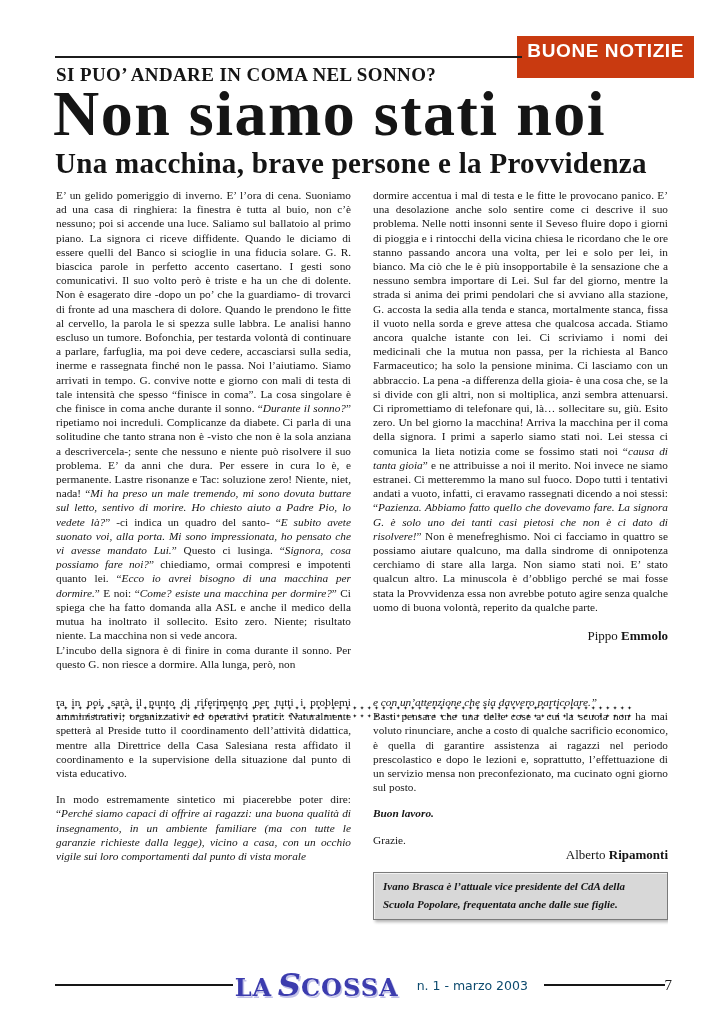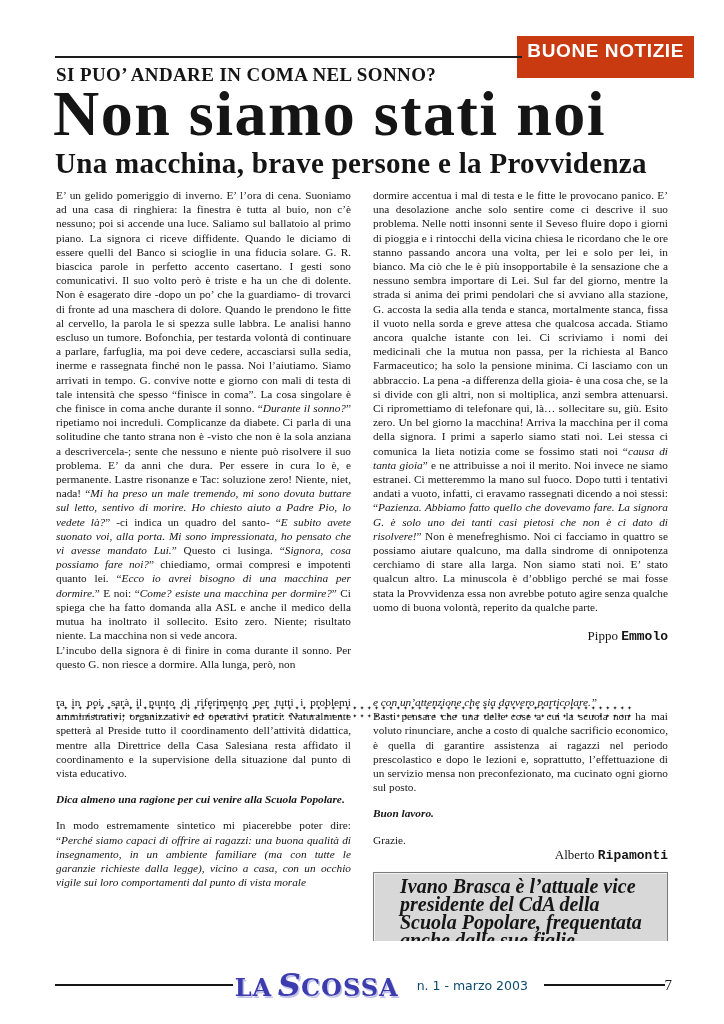--- a/index.html
+++ b/index.html
@@ -15,33 +15,33 @@
   .title { position:absolute; top:83px; left:53px; font-weight:bold; font-size:64px; line-height:62px; letter-spacing:1.5px; white-space:nowrap; }
   .subtitle { position:absolute; top:147px; left:55px; font-weight:bold; font-size:29px; letter-spacing:0.3px; white-space:nowrap; }
 
   .columns { position:absolute; left:56px; width:612px; display:flex; gap:22px; }
   .col { width:295px; }
   .columns1 { top:188px; height:516px; overflow:hidden; }
   .columns2 { top:695px; height:246px; overflow:hidden; }
 
   .body-p { font-size:11.3px; line-height:14.2px; text-align:justify; }
   .seg-i { font-style:italic; }
-  .seg-b { font-weight:bold;font-family:Liberation Mono, monospace; }
+  .seg-b { font-weight:bold; }
   .seg-bi { font-weight:bold; font-style:italic; }
   .mt { margin-top:12px; }
 
   .byline { margin-top:14px; text-align:right; font-size:13px; }
 
   .divider { position:absolute; top:704px; left:56px; width:612px; height:17px; overflow:hidden; }
   .divider-row { font-family:"DejaVu Sans", sans-serif; font-size:6px; line-height:7.5px;
     letter-spacing:2.2px; white-space:nowrap; color:#1a1a1a; }
 
   .note-box { margin-top:9px; background:#d8d8d8; border:1px solid #7a7a7a;
     box-shadow: inset 1px 1px 0 #f2f2f2, 2px 2px 3px rgba(0,0,0,0.30);
-    padding:4px 9px 6px 26px; font-size:20px; line-height:18px; font-weight:bold; font-style:italic; }
+    padding:4px 9px 6px 9px; font-size:11px; line-height:18px; font-weight:bold; font-style:italic; }
 
   .footer { position:absolute; top:972px; left:55px; width:617px; height:26px; display:flex; align-items:center; }
   .frule { height:2px; background:#161616; }
   .frule1 { width:196px; }
   .frule2 { width:133px; margin-left:16px; }
   .logo { white-space:nowrap; font-family:"DejaVu Serif", serif; font-weight:bold;
     letter-spacing:1px; margin-left:2px; text-shadow:1.5px 1.5px 0 rgba(80,80,190,0.35); }
   .logo-la, .logo-rest { font-size:24px; }
   .logo-s { font-size:32px; font-style:italic; margin:0 -1px; }
   .issue { font-family:"DejaVu Sans", sans-serif; font-size:12.5px; margin-left:18px; color:#0c4a6e; white-space:nowrap; }
@@ -70,21 +70,20 @@
   </div>
 
   <div class="divider">
     <div class="divider-row">✦✦✦✦✦✦✦✦✦✦✦✦✦✦✦✦✦✦✦✦✦✦✦✦✦✦✦✦✦✦✦✦✦✦✦✦✦✦✦✦✦✦✦✦✦✦✦✦✦✦✦✦✦✦✦✦✦✦✦✦✦✦✦✦✦✦✦✦✦✦✦✦✦✦✦✦✦✦✦✦</div>
     <div class="divider-row">✦✦✦✦✦✦✦✦✦✦✦✦✦✦✦✦✦✦✦✦✦✦✦✦✦✦✦✦✦✦✦✦✦✦✦✦✦✦✦✦✦✦✦✦✦✦✦✦✦✦✦✦✦✦✦✦✦✦✦✦✦✦✦✦✦✦✦✦✦✦✦✦✦✦✦✦✦✦✦✦</div>
   </div>
 
   <div class="columns columns2">
     <div class="col">
       <p class="body-p">ra in poi, sarà il punto di riferimento per tutti i problemi amministrativi, organizzativi ed operativi pratici. Naturalmente spetterà al Preside tutto il coordinamento dell’attività didattica, mentre alla Direttrice della Casa Salesiana resta affidato il coordinamento e la supervisione della situazione dal punto di vista educativo.</p>
-      <p class="body-p seg-bi mt">Dica almeno una ragione per cui venire alla Scuola Popolare.</p>
       <p class="body-p mt"><span>In modo estremamente sintetico mi piacerebbe poter dire: “</span><span class="seg-i">Perché siamo capaci di offrire ai ragazzi: una buona qualità di insegnamento, in un ambiente familiare (ma con tutte le garanzie richieste dalla legge), vicino a casa, con un occhio vigile sui loro comportamenti dal punto di vista morale</span></p>
     </div>
     <div class="col">
       <p class="body-p seg-i">e con un’attenzione che sia davvero particolare.”</p>
       <p class="body-p">Basti pensare che una delle cose a cui la scuola non ha mai voluto rinunciare, anche a costo di qualche sacrificio economico, è quella di garantire assistenza ai ragazzi nel periodo prescolastico e dopo le lezioni e, soprattutto, l’effettuazione di un servizio mensa non preconfezionato, ma cucinato ogni giorno sul posto.</p>
       <p class="body-p seg-bi mt">Buon lavoro.</p>
       <p class="body-p mt">Grazie.</p>
       <p class="byline" style="margin-top:0;"><span>Alberto </span><span class="seg-b">Ripamonti</span></p>
       <div class="note-box">Ivano Brasca è l’attuale vice presidente del CdA della Scuola Popolare, frequentata anche dalle sue figlie.</div>
     </div>

